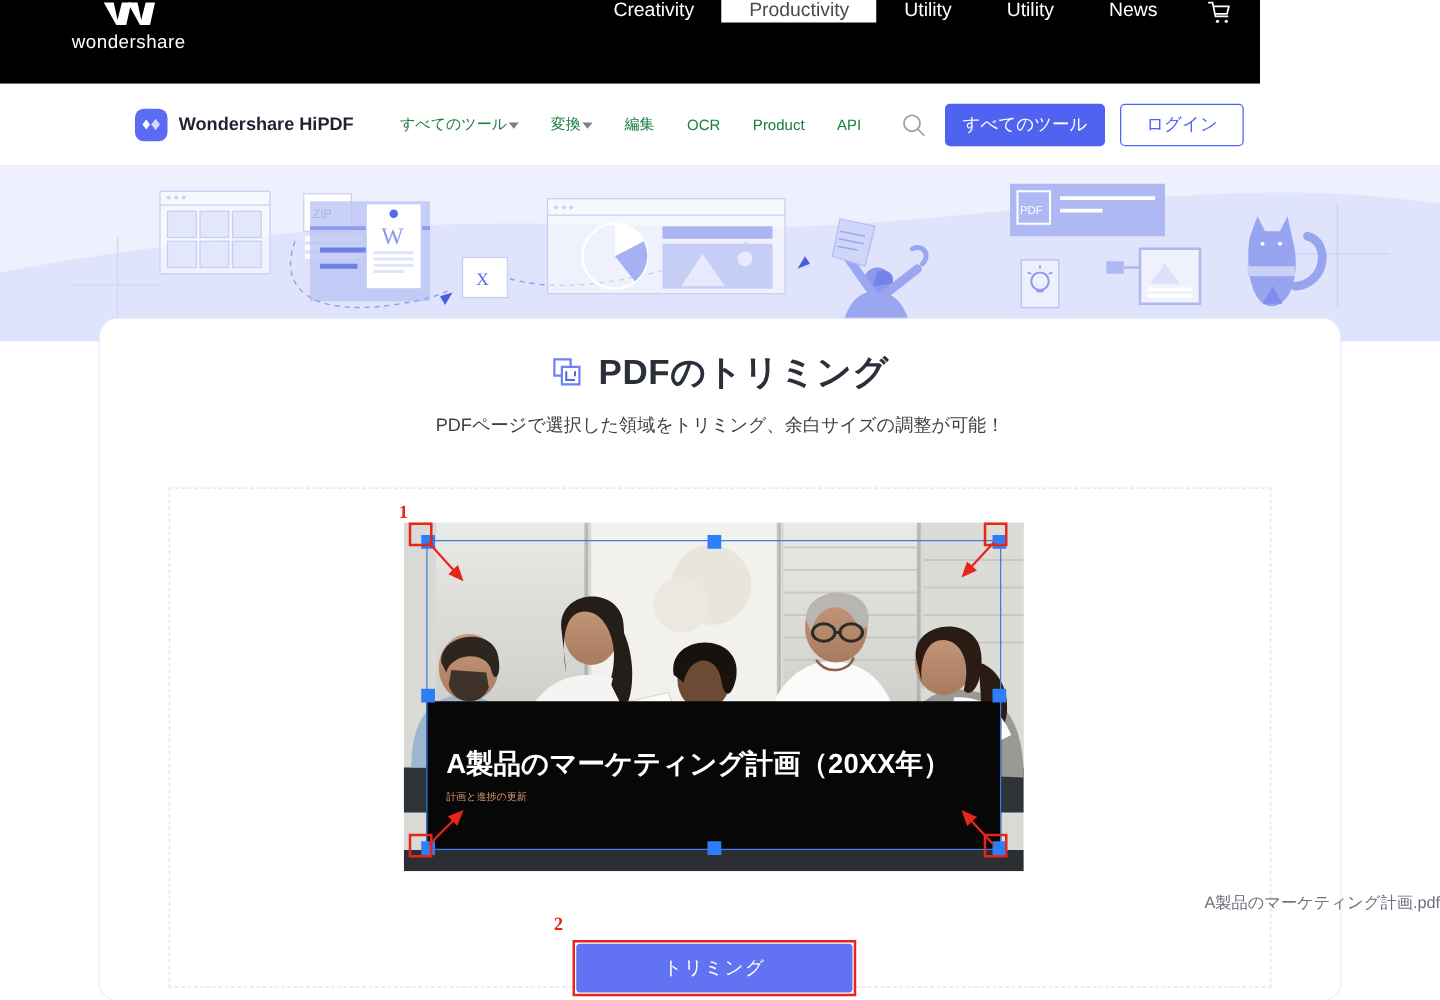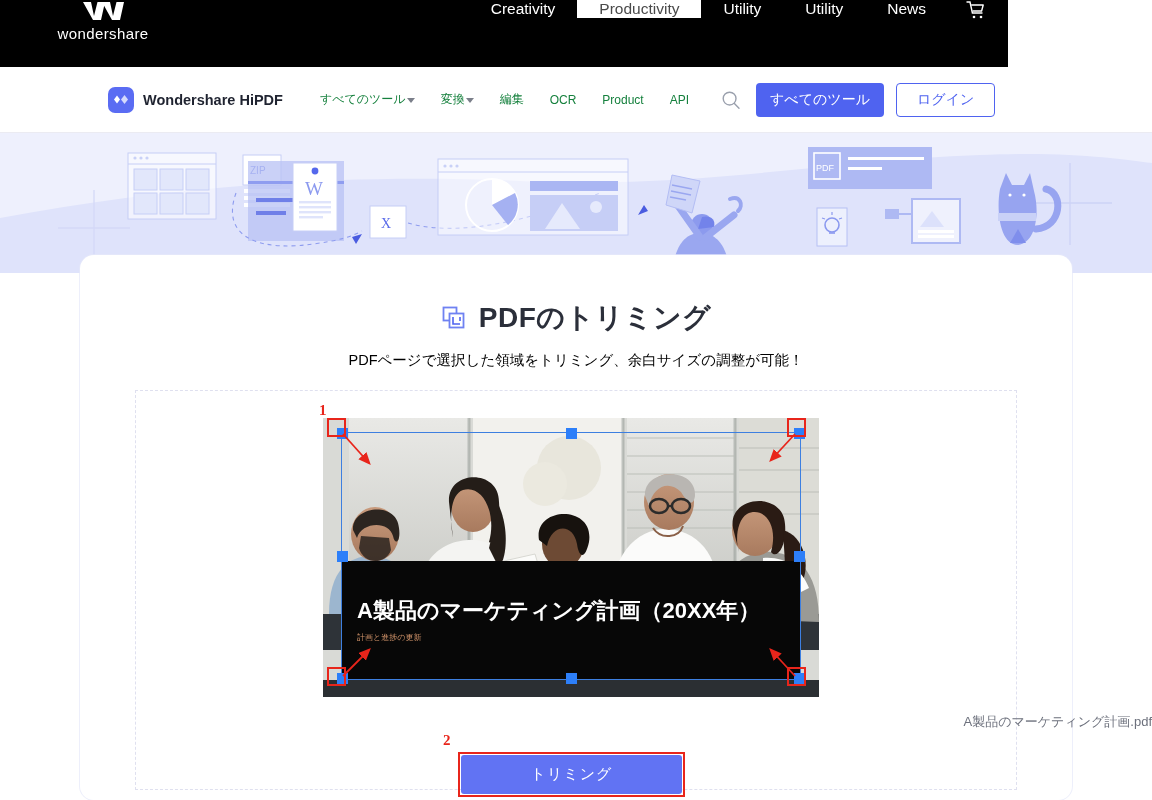--- a/index.html
+++ b/index.html
@@ -78,28 +78,28 @@
   .hero-svg { position: absolute; left:0; top:0; }
 
   
   .card {
     position: absolute; left: 80px; top: 255px; width: 992px; height: 545px;
     background: #ffffff; border-radius: 14px;
     box-shadow: 0 0 0 1px rgba(230,232,250,.7);
   }
   .title-row {
     display: flex; align-items: center; justify-content: center;
-    margin-top: 44px; gap: 12px;
+    margin-top: 24px; gap: 12px;
   }
   .title-text {
     font-size: 28px; font-weight: 700; color: #2b2f3a; letter-spacing: .5px;
   }
   .subtitle {
     text-align: center; margin-top: 14px;
-    font-size: 14.5px; color: #000000;
+    font-size: 14.5px; color: #404040;
   }
   .dropzone {
     position: absolute; left: 55px; top: 135px;
     width: 882px; height: 400px;
     border: 1px dashed #dfe0ef;
     display: flex; flex-direction: column; align-items: center;
   }
 
   
   .preview-wrap {

